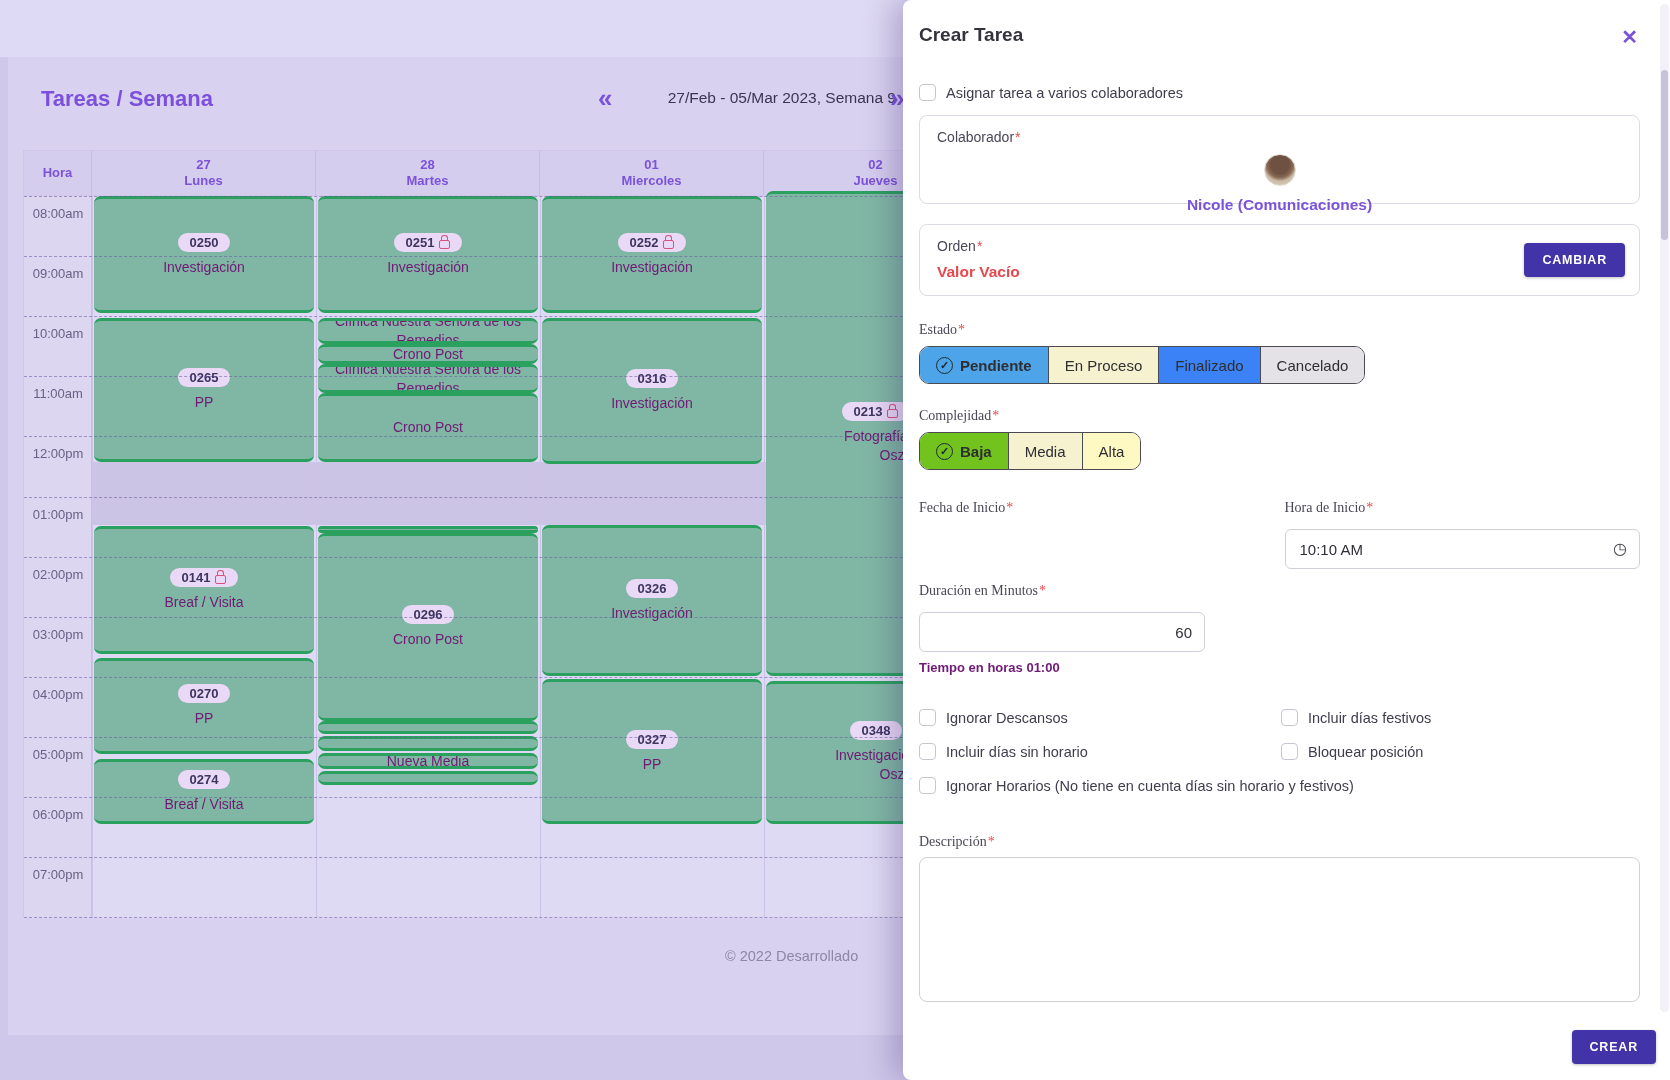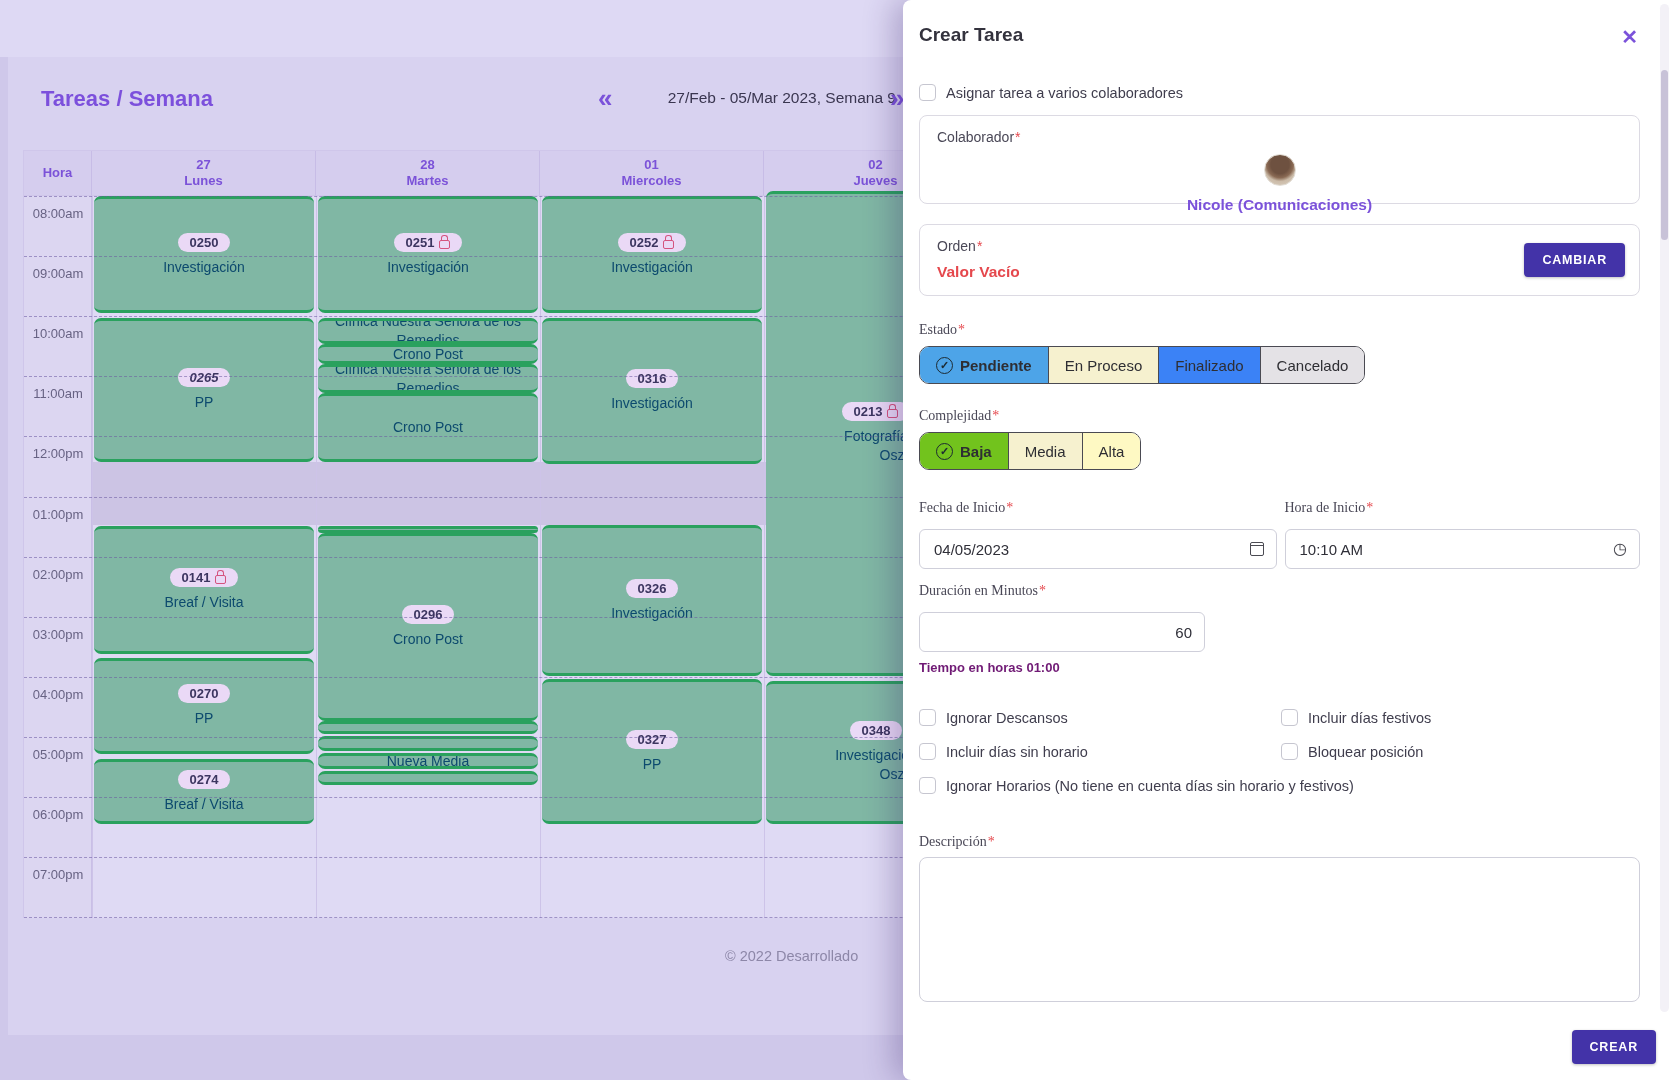--- a/index.html
+++ b/index.html
@@ -24,21 +24,21 @@
   .hora-col{position:absolute;left:0;top:45px;bottom:0;width:68px;background:#dcd6f1;border-right:1px solid #c9bfe6;}
   .vsep{position:absolute;top:45px;bottom:0;width:1px;background:#cdc3e8;z-index:3;}
   .hline{position:absolute;left:0;right:0;border-top:1px dashed rgba(106,88,160,.55);z-index:40;pointer-events:none;}
   .hlabel{position:absolute;left:0;width:68px;text-align:center;font-size:13px;color:#676283;z-index:4;}
   .band{position:absolute;left:68px;right:0;background:#ccc4e4;z-index:2;}
 
   .task{position:absolute;width:220px;background:#80b7a4;border-top:3px solid #2aa15e;border-bottom:3px solid #2aa15e;border-radius:7px;
     display:flex;flex-direction:column;align-items:center;justify-content:center;overflow:hidden;z-index:10;cursor:pointer;}
   .badge{display:inline-flex;align-items:center;gap:5px;background:#ead9f6;color:#3c3560;font-size:13px;font-weight:600;
     padding:2px 12px;border-radius:999px;margin-bottom:6px;flex:none;}
-  .tlabel{font-size:14px;font-weight:500;color:#0c4a6e;line-height:19px;text-align:center;flex:none;}
+  .tlabel{font-size:14px;font-weight:500;color:#701a75;line-height:19px;text-align:center;flex:none;}
   .tlabel.l2{margin-left:32px;}
   .lock{position:relative;display:inline-block;width:11px;height:9px;border:1.5px solid #d5537e;border-radius:2px;margin-top:4px;}
   .lock::before{content:"";position:absolute;left:1px;top:-6px;width:5px;height:5px;border:1.5px solid #d5537e;border-bottom:none;border-radius:3px 3px 0 0;}
 
   .cal-footer{position:absolute;left:717px;top:891px;font-size:14.5px;color:#8d87a8;}
 
   
   .panel{position:absolute;left:903px;top:0;width:767px;height:1080px;background:#ffffff;border-radius:8px 0 0 8px;
     box-shadow:-10px 0 30px rgba(50,30,100,.28);z-index:100;}
   .panel-inner{position:absolute;left:16px;right:30px;top:0;}
@@ -168,21 +168,21 @@
       <div class="hline" style="top: 646px;"></div>
       <div class="hline" style="top: 706.1px;"></div>
       <div class="hline" style="top: 766.2px;"></div>
       <div class="task" style="left: 70px; top: 45px; height: 117px;">
         <div class="badge" style="display: inline-flex;">
           <span>0250</span>
         </div>
         <div class="tlabel">Investigación</div>
       </div>
       <div class="task" style="left: 70px; top: 167px; height: 144px;">
-        <div class="badge" style="display: inline-flex; font-style: italic;">
+        <div class="badge" style="display: inline-flex;">
           <span>0265</span>
         </div>
         <div class="tlabel">PP</div>
       </div>
       <div class="task" style="left: 70px; top: 375px; height: 128px;">
         <div class="badge" style="display: inline-flex;">
           <span>0141</span>
           <div class="lock"></div>
         </div>
         <div class="tlabel">Breaf / Visita</div>
@@ -326,24 +326,20 @@
           <span>Media</span>
         </div>
         <div class="seg" style="background: #fef9c3;">
           <span>Alta</span>
         </div>
       </div>
 
     <div class="dt-row">
       <div class="dt-colA">
         <div class="sec-label"><span>Fecha de Inicio</span><span class="req">*</span></div>
-        <div class="inputbox">
-          <span class="val">04/05/2023</span>
-          <span class="cal-ico"></span>
-        </div>
       </div>
       <div class="dt-colB">
         <div class="sec-label"><span>Hora de Inicio</span><span class="req">*</span></div>
         <div class="inputbox">
           <span class="val">10:10 AM</span>
           <span class="clock-ico">◷</span>
         </div>
       </div>
     </div>
 

